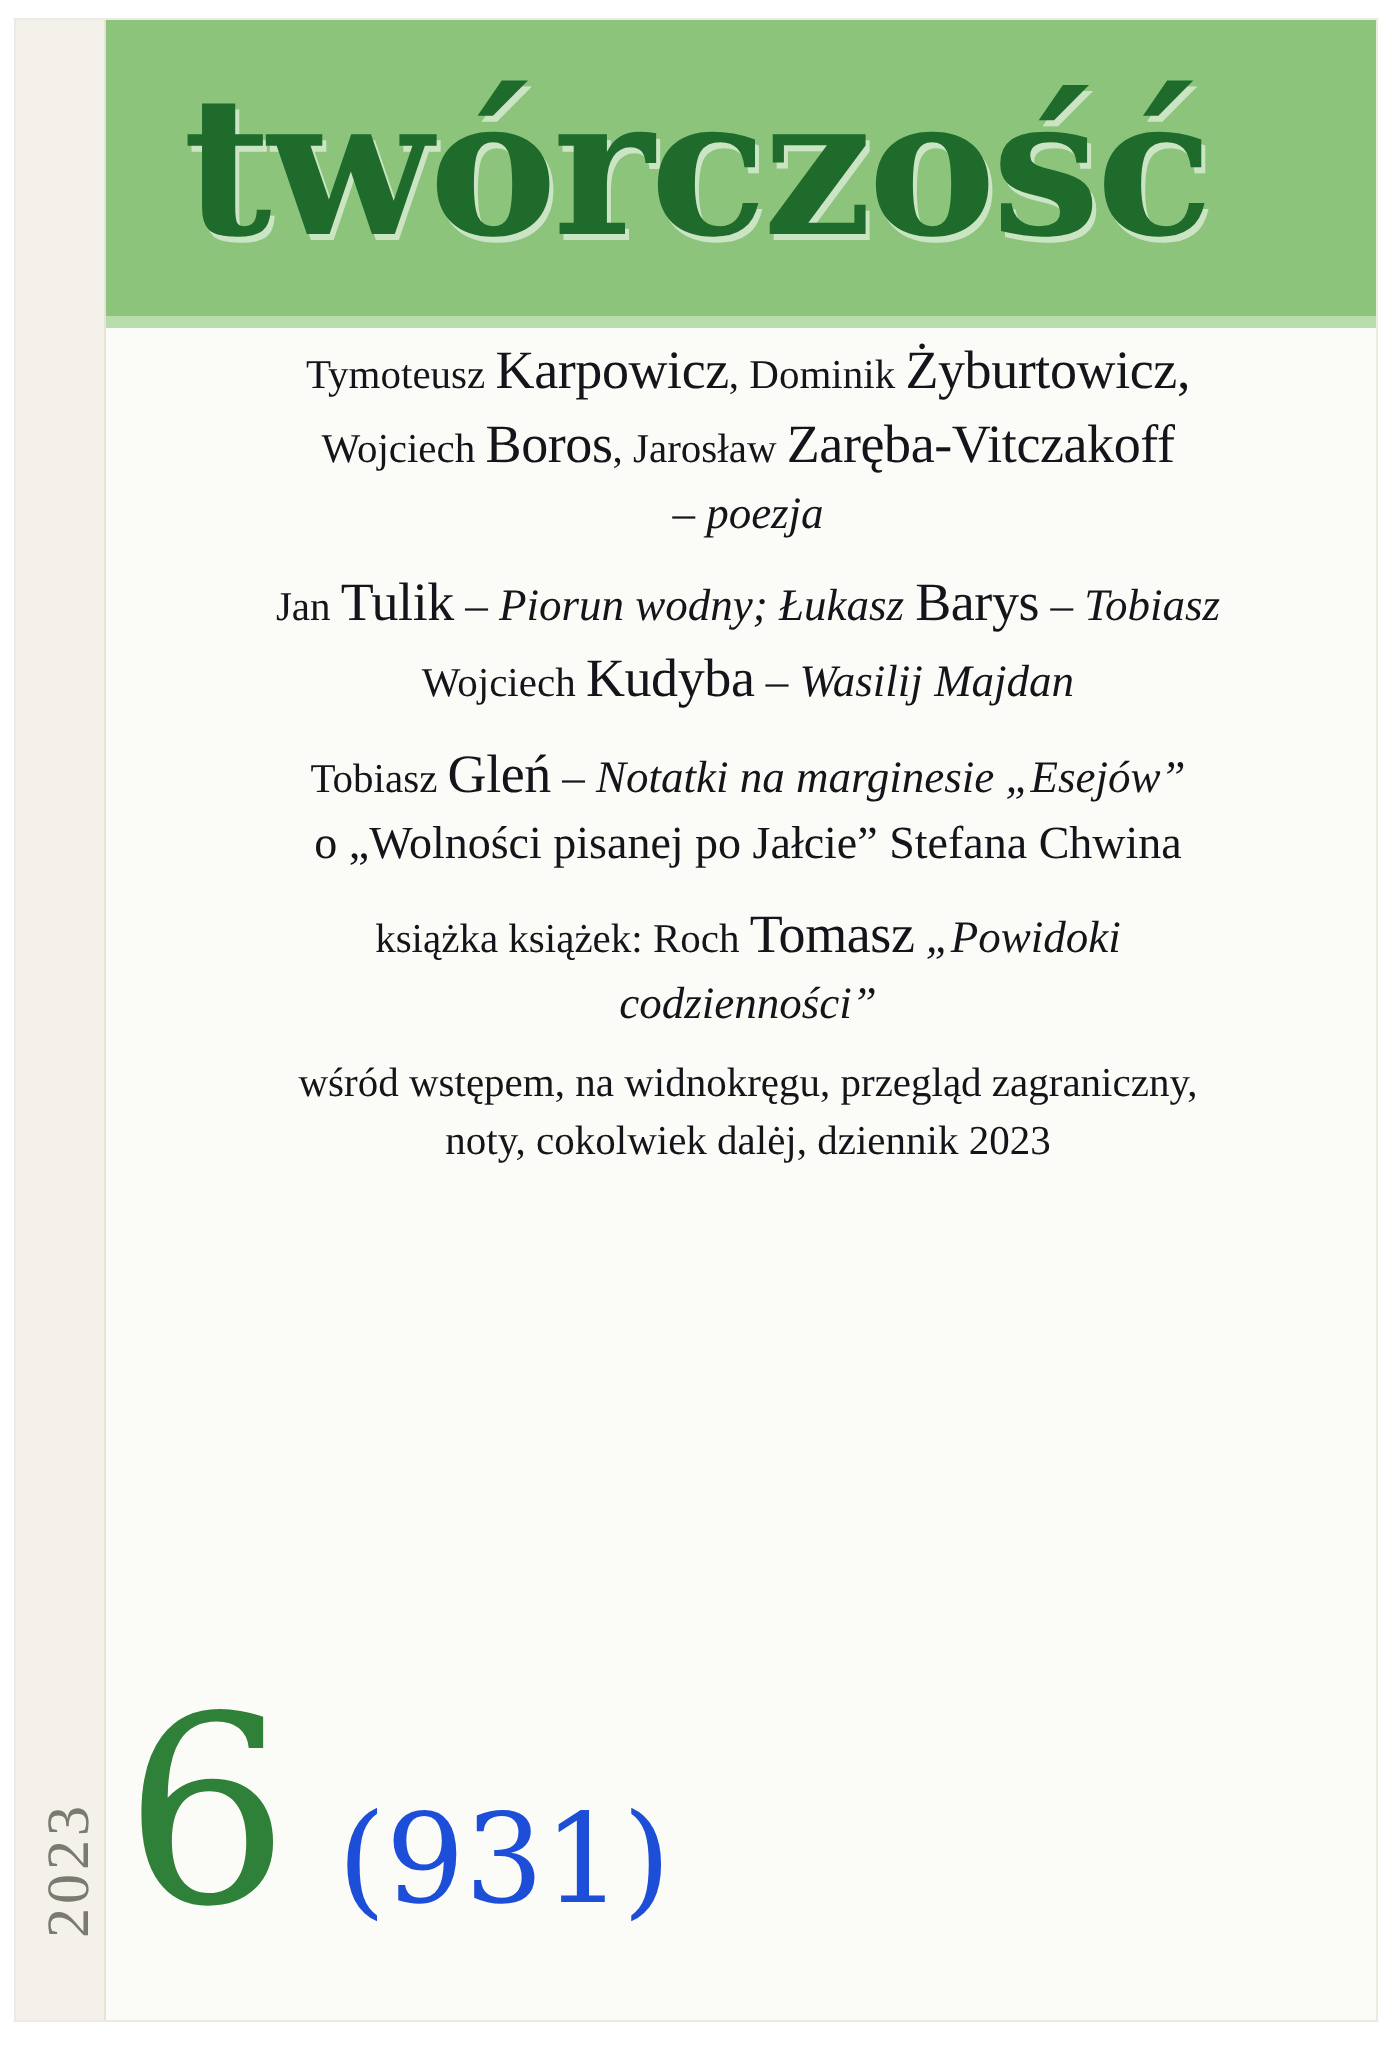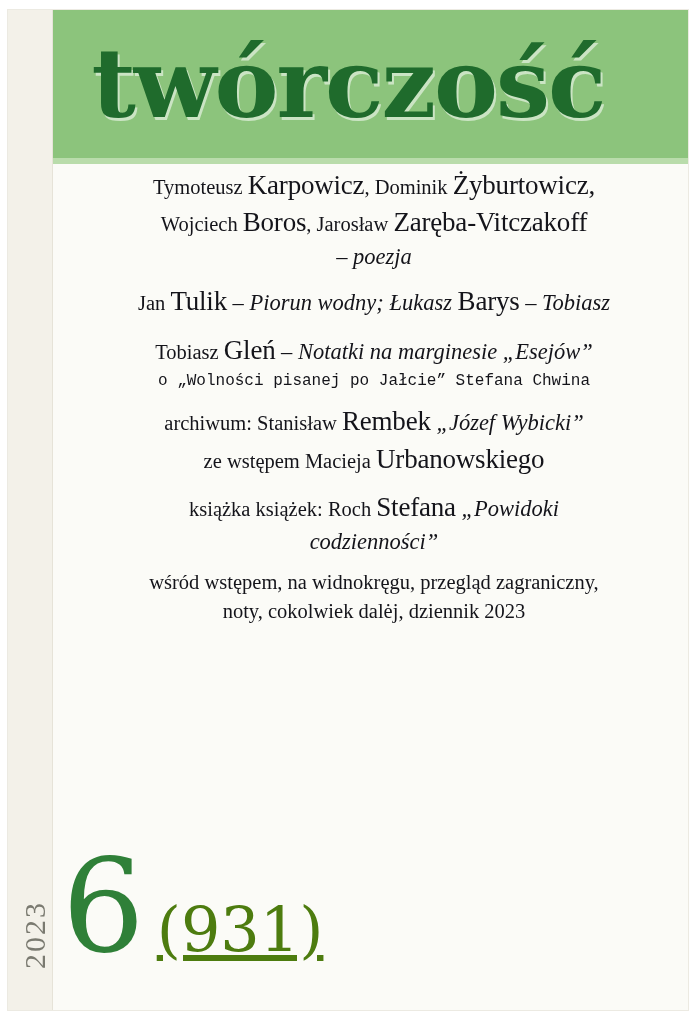--- a/index.html
+++ b/index.html
@@ -115,22 +115,21 @@
   }
   .big {
     font-size: 27px;
     letter-spacing: -0.2px;
   }
   .med {
     font-size: 22.5px;
     font-style: italic;
   }
   .sm {
-    font-size: 16px;
-    font-family: Liberation Mono, monospace;
+    font-size: 23px;
   }
 
   .ln {
     display: block;
     white-space: nowrap;
   }
 
   
   .issue {
     position: absolute;
@@ -142,23 +141,22 @@
     font-family: "DejaVu Serif", serif;
   }
   .issue-num {
     font-size: 130px;
     font-weight: normal;
     line-height: 0.9;
     color: #2f8038;
   }
   .issue-paren {
     font-size: 62px;
-    margin-left: 12px;
-    color: #4d7c0f;
-    text-decoration: underline;
+    margin-left: 24px;
+    color: #1d4ed8;
   }
 
   
   .watermark {
     position: absolute;
     right: 120px;
     bottom: 360px;
     font-size: 16px;
     color: #ddeccf;
     font-family: "Liberation Serif", serif;
@@ -180,31 +178,28 @@
   <div class="masthead">twórczość</div>
 
   <div class="contents" id="contents">
       <div class="group">
         <div class="entry ln"><span class="sz">Tymoteusz </span><span class="big">Karpowicz</span><span class="sz">, Dominik </span><span class="big">Żyburtowicz,</span></div>
         <div class="entry ln"><span class="sz">Wojciech </span><span class="big">Boros</span><span class="sz">, Jarosław </span><span class="big">Zaręba-Vitczakoff</span></div>
         <div class="entry ln"><span class="med">– poezja</span></div>
       </div>
       <div class="group">
         <div class="entry ln"><span class="sz">Jan </span><span class="big">Tulik</span><span class="med"> – Piorun wodny; Łukasz </span><span class="big">Barys</span><span class="med"> – Tobiasz</span></div>
+        <div class="entry ln"><span class="sz">Wojciech </span><span class="big">Kudyba</span><span class="med"> – Wasilij Majdan</span></div>
       </div>
       <div class="group">
         <div class="entry ln"><span class="sz">Tobiasz </span><span class="big">Gleń</span><span class="med"> – Notatki na marginesie „Esejów”</span></div>
         <div class="entry ln"><span class="sm">o „Wolności pisanej po Jałcie” Stefana Chwina</span></div>
       </div>
       <div class="group">
-        <div class="entry ln"><span class="sz">archiwum: Stanisław </span><span class="big">Rembek</span><span class="med"> „Józef Wybicki”</span></div>
-        <div class="entry ln"><span class="sz">ze wstępem Macieja </span><span class="big">Urbanowskiego</span></div>
-      </div>
-      <div class="group">
-        <div class="entry ln"><span class="sz">książka książek: Roch </span><span class="big">Stefana</span><span class="med"> „Powidoki</span></div>
+        <div class="entry ln"><span class="sz">książka książek: Roch </span><span class="big">Tomasz</span><span class="med"> „Powidoki</span></div>
         <div class="entry ln"><span class="med">codzienności”</span></div>
       </div>
       <div class="group">
         <div class="entry ln"><span class="sz">wśród wstępem, na widnokręgu, przegląd zagraniczny,</span></div>
         <div class="entry ln"><span class="sz">noty, cokolwiek dalėj, dziennik 2023</span></div>
       </div>
     </div>
 
   <div class="watermark"></div>
 

